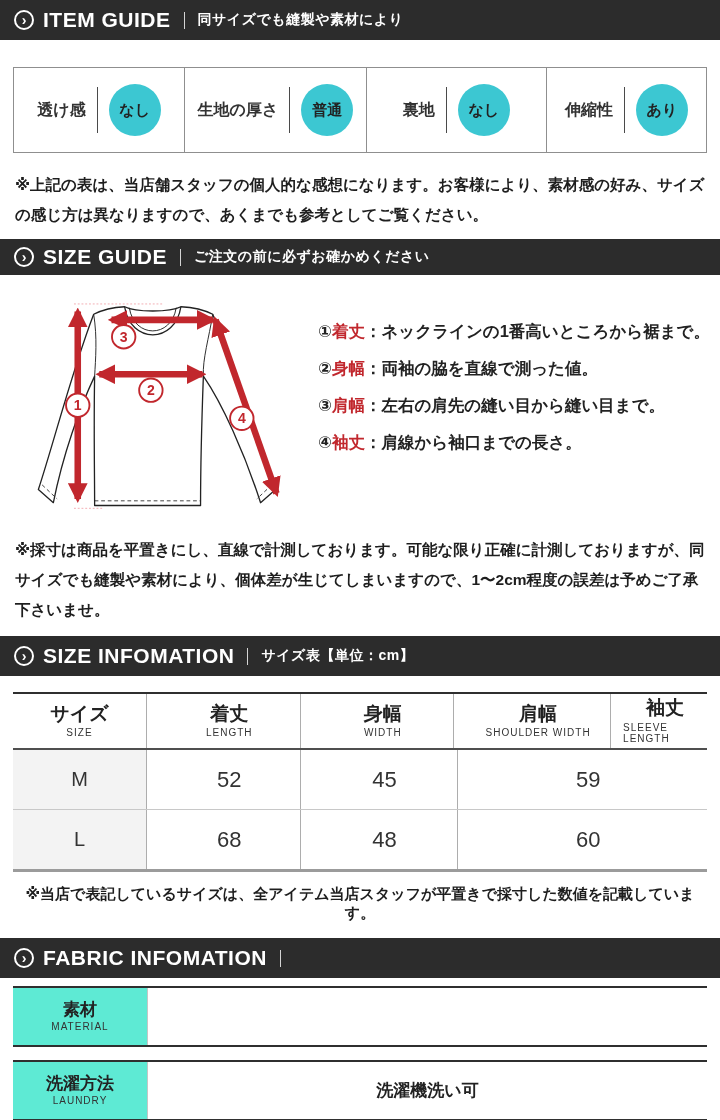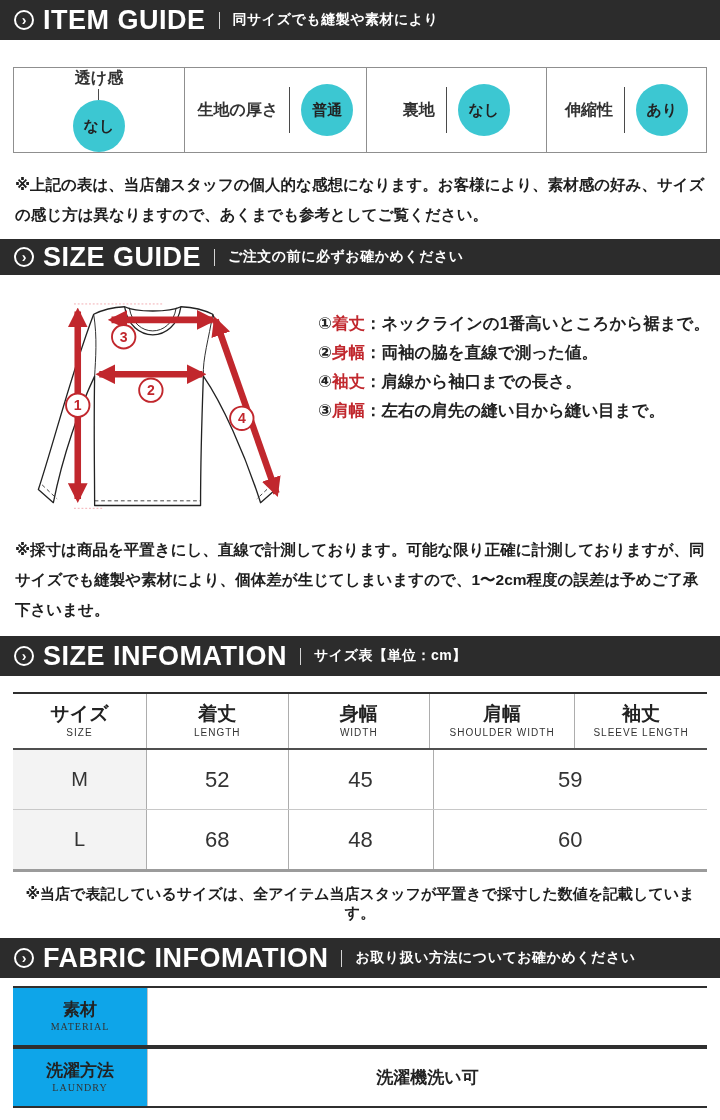--- a/index.html
+++ b/index.html
@@ -11,62 +11,62 @@
   .sec-header{
     height:40px;background:#2c2c2c;color:#fff;
     display:flex;align-items:center;padding:0 14px;box-sizing:border-box;
   }
   .sec-header.short{height:36px;}
   .hdr-icon{
     width:20px;height:20px;border:2px solid #fff;border-radius:50%;
     display:flex;align-items:center;justify-content:center;flex:0 0 auto;
     font-size:14px;font-weight:bold;line-height:1;padding-bottom:1px;box-sizing:border-box;
   }
-  .hdr-title{font-size:27px;font-weight:bold;letter-spacing:.5px;margin-left:9px;white-space:nowrap;}
+  .hdr-title{font-size:21px;font-weight:bold;letter-spacing:.5px;margin-left:9px;white-space:nowrap;}
   .hdr-sep{width:1px;height:17px;background:rgba(255,255,255,.8);margin:0 13px;flex:0 0 auto;}
   .hdr-sub{font-size:14px;font-weight:bold;letter-spacing:.5px;white-space:nowrap;}
 
   
   .attr-table{
     margin:27px 13px 0;border:1px solid #8f8f8f;display:flex;height:86px;box-sizing:border-box;
   }
   .attr-cell{
     display:flex;align-items:center;justify-content:center;
     border-right:1px solid #8f8f8f;box-sizing:border-box;
   }
   .attr-cell:last-child{border-right:none;}
-  .attr-cell.w0{width:24.7%;flex-direction:column;} .attr-cell.w1{width:26.3%;} .attr-cell.w2{width:26%;} .attr-cell.w3{flex:1;}
+  .attr-cell.w0{width:24.7%;} .attr-cell.w1{width:26.3%;} .attr-cell.w2{width:26%;} .attr-cell.w3{flex:1;}
   .attr-label{font-size:16px;font-weight:bold;color:#333;}
   .attr-div{width:1px;height:46px;background:#4a4a4a;margin:0 11px;}
   .attr-badge{
     width:52px;height:52px;border-radius:50%;background:#3cc7d2;
     display:flex;align-items:center;justify-content:center;
     font-size:15px;font-weight:bold;color:#222;flex:0 0 auto;
   }
 
   
   .note-para{
     margin:28px 15px 0;font-size:15.5px;font-weight:bold;color:#1e1e1e;
     line-height:30px;text-align:left;
   }
   .note-center{margin:13px 15px 0;font-size:15px;font-weight:bold;color:#1e1e1e;text-align:center;}
 
   
   .sg-wrap{display:flex;margin-top:20px;}
   .sg-svg{flex:0 0 auto;margin-left:14px;}
   .sg-list{flex:1;margin-top:14px;margin-left:4px;}
-  .sg-item{font-size:16.5px;font-weight:bold;line-height:29px;color:#222;white-space:nowrap;}
+  .sg-item{font-size:16.5px;font-weight:bold;line-height:29px;color:#222;white-space:nowrap;margin-top:8px;}
   .sg-num{color:#222;}
   .sg-term{color:#c1272d;}
 
   
   .size-table{
     margin:16px 13px 0;border-top:2px solid #2f2f2f;border-bottom:3px solid #9b9b9b;
   }
-  .st-row{display:flex;}
+  .st-row{display:flex;gap:12px;}
   .st-header{height:54px;border-bottom:2px solid #4f4f4f;}
   .st-data{height:59px;}
   .st-data:not(:last-child){border-bottom:1px solid #c8c8c8;}
   .st-cell{
     display:flex;flex-direction:column;align-items:center;justify-content:center;
     border-right:1px solid #adadad;box-sizing:border-box;
   }
   .st-cell:last-child{border-right:none;}
   .st-cell.c0{width:19.3%;} .st-cell.c1{width:20.4%;} .st-cell.c2{width:20.4%;}
   .st-cell.c3{width:20.9%;} .st-cell.c4{flex:1;}
@@ -75,24 +75,24 @@
   .st-en{font-size:10px;color:#333;letter-spacing:1px;margin-top:3px;}
   .st-size{font-size:20px;color:#333;}
   .st-val{font-size:22px;color:#333;}
 
   
   .fab-row{
     margin:0 13px;border-top:2px solid #2f2f2f;border-bottom:2px solid #2f2f2f;
     height:57px;display:flex;box-sizing:content-box;
   }
   .fab-row.first{margin-top:8px;}
-  .fab-row.second{}
+  .fab-row.second{margin-top:13px;}
   .fab-label{
-    width:135px;background:#0ea5e9;border-right:1px solid #c5c5c5;
-    display:flex;flex-direction:column;align-items:center;justify-content:center;box-sizing:border-box;font-family:Liberation Serif, serif;
+    width:135px;background:#5eead4;border-right:1px solid #c5c5c5;
+    display:flex;flex-direction:column;align-items:center;justify-content:center;box-sizing:border-box;
   }
   .fab-jp{font-size:17px;font-weight:bold;color:#222;line-height:1.1;}
   .fab-en{font-size:10px;color:#333;letter-spacing:1px;margin-top:2px;}
   .fab-value{
     flex:1;display:flex;align-items:center;justify-content:center;
     font-size:17px;font-weight:bold;color:#222;
   }
 </style>
 </head>
 <body>
@@ -190,24 +190,24 @@
   </svg>
 
   <div class="sg-list">
     <div class="sg-item">
       <span class="sg-num">①</span><span class="sg-term">着丈</span><span>：ネックラインの1番高いところから裾まで。</span>
     </div>
     <div class="sg-item">
       <span class="sg-num">②</span><span class="sg-term">身幅</span><span>：両袖の脇を直線で測った値。</span>
     </div>
     <div class="sg-item">
+      <span class="sg-num">③</span><span class="sg-term">肩幅</span><span>：左右の肩先の縫い目から縫い目まで。</span>
+    </div>
+    <div class="sg-item">
       <span class="sg-num">④</span><span class="sg-term">袖丈</span><span>：肩線から袖口までの長さ。</span>
-    </div>
-    <div class="sg-item">
-      <span class="sg-num">③</span><span class="sg-term">肩幅</span><span>：左右の肩先の縫い目から縫い目まで。</span>
     </div>
   </div>
 </div>
 
 <p class="note-para" style="margin-top:14px;">※採寸は商品を平置きにし、直線で計測しております。可能な限り正確に計測しておりますが、同サイズでも縫製や素材により、個体差が生じてしまいますので、1〜2cm程度の誤差は予めご了承下さいませ。</p>
 
 <div class="sec-header" style="margin-top:11px;">
   <span class="hdr-icon">›</span>
   <span class="hdr-title">SIZE INFOMATION</span>
   <span class="hdr-sep"></span>
@@ -266,21 +266,20 @@
       </div>
   </div>
 </div>
 
 <p class="note-center">※当店で表記しているサイズは、全アイテム当店スタッフが平置きで採寸した数値を記載しています。</p>
 
 <div class="sec-header" style="margin-top:15px;">
   <span class="hdr-icon">›</span>
   <span class="hdr-title">FABRIC INFOMATION</span>
   <span class="hdr-sep"></span>
-  <span class="hdr-sub">お取り扱い方法についてお確かめください</span>
 </div>
 
 <div class="fab-row first">
   <div class="fab-label">
     <span class="fab-jp">素材</span>
     <span class="fab-en">MATERIAL</span>
   </div>
 </div>
 
 <div class="fab-row second">

